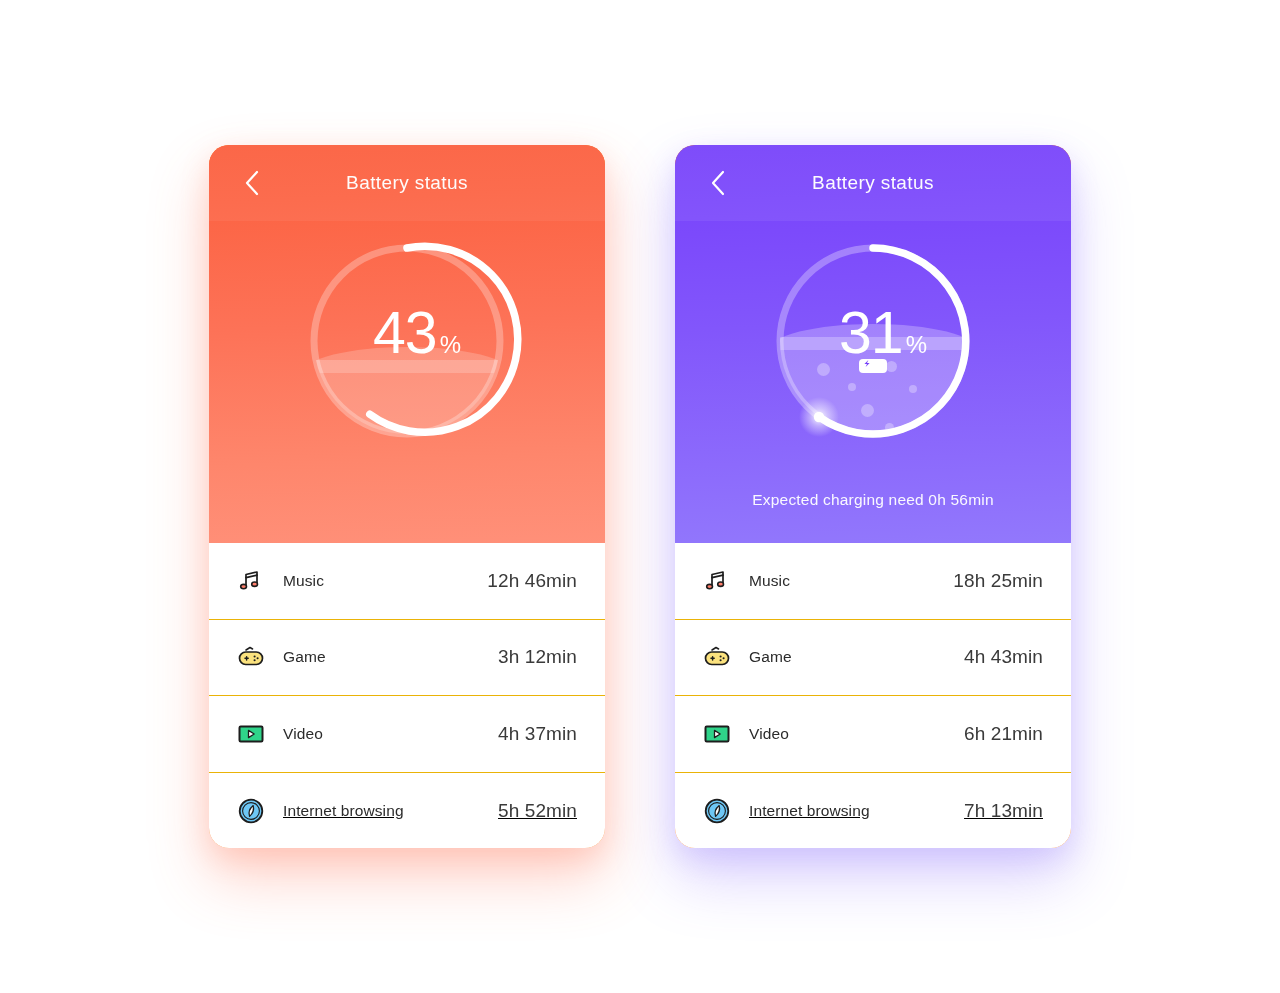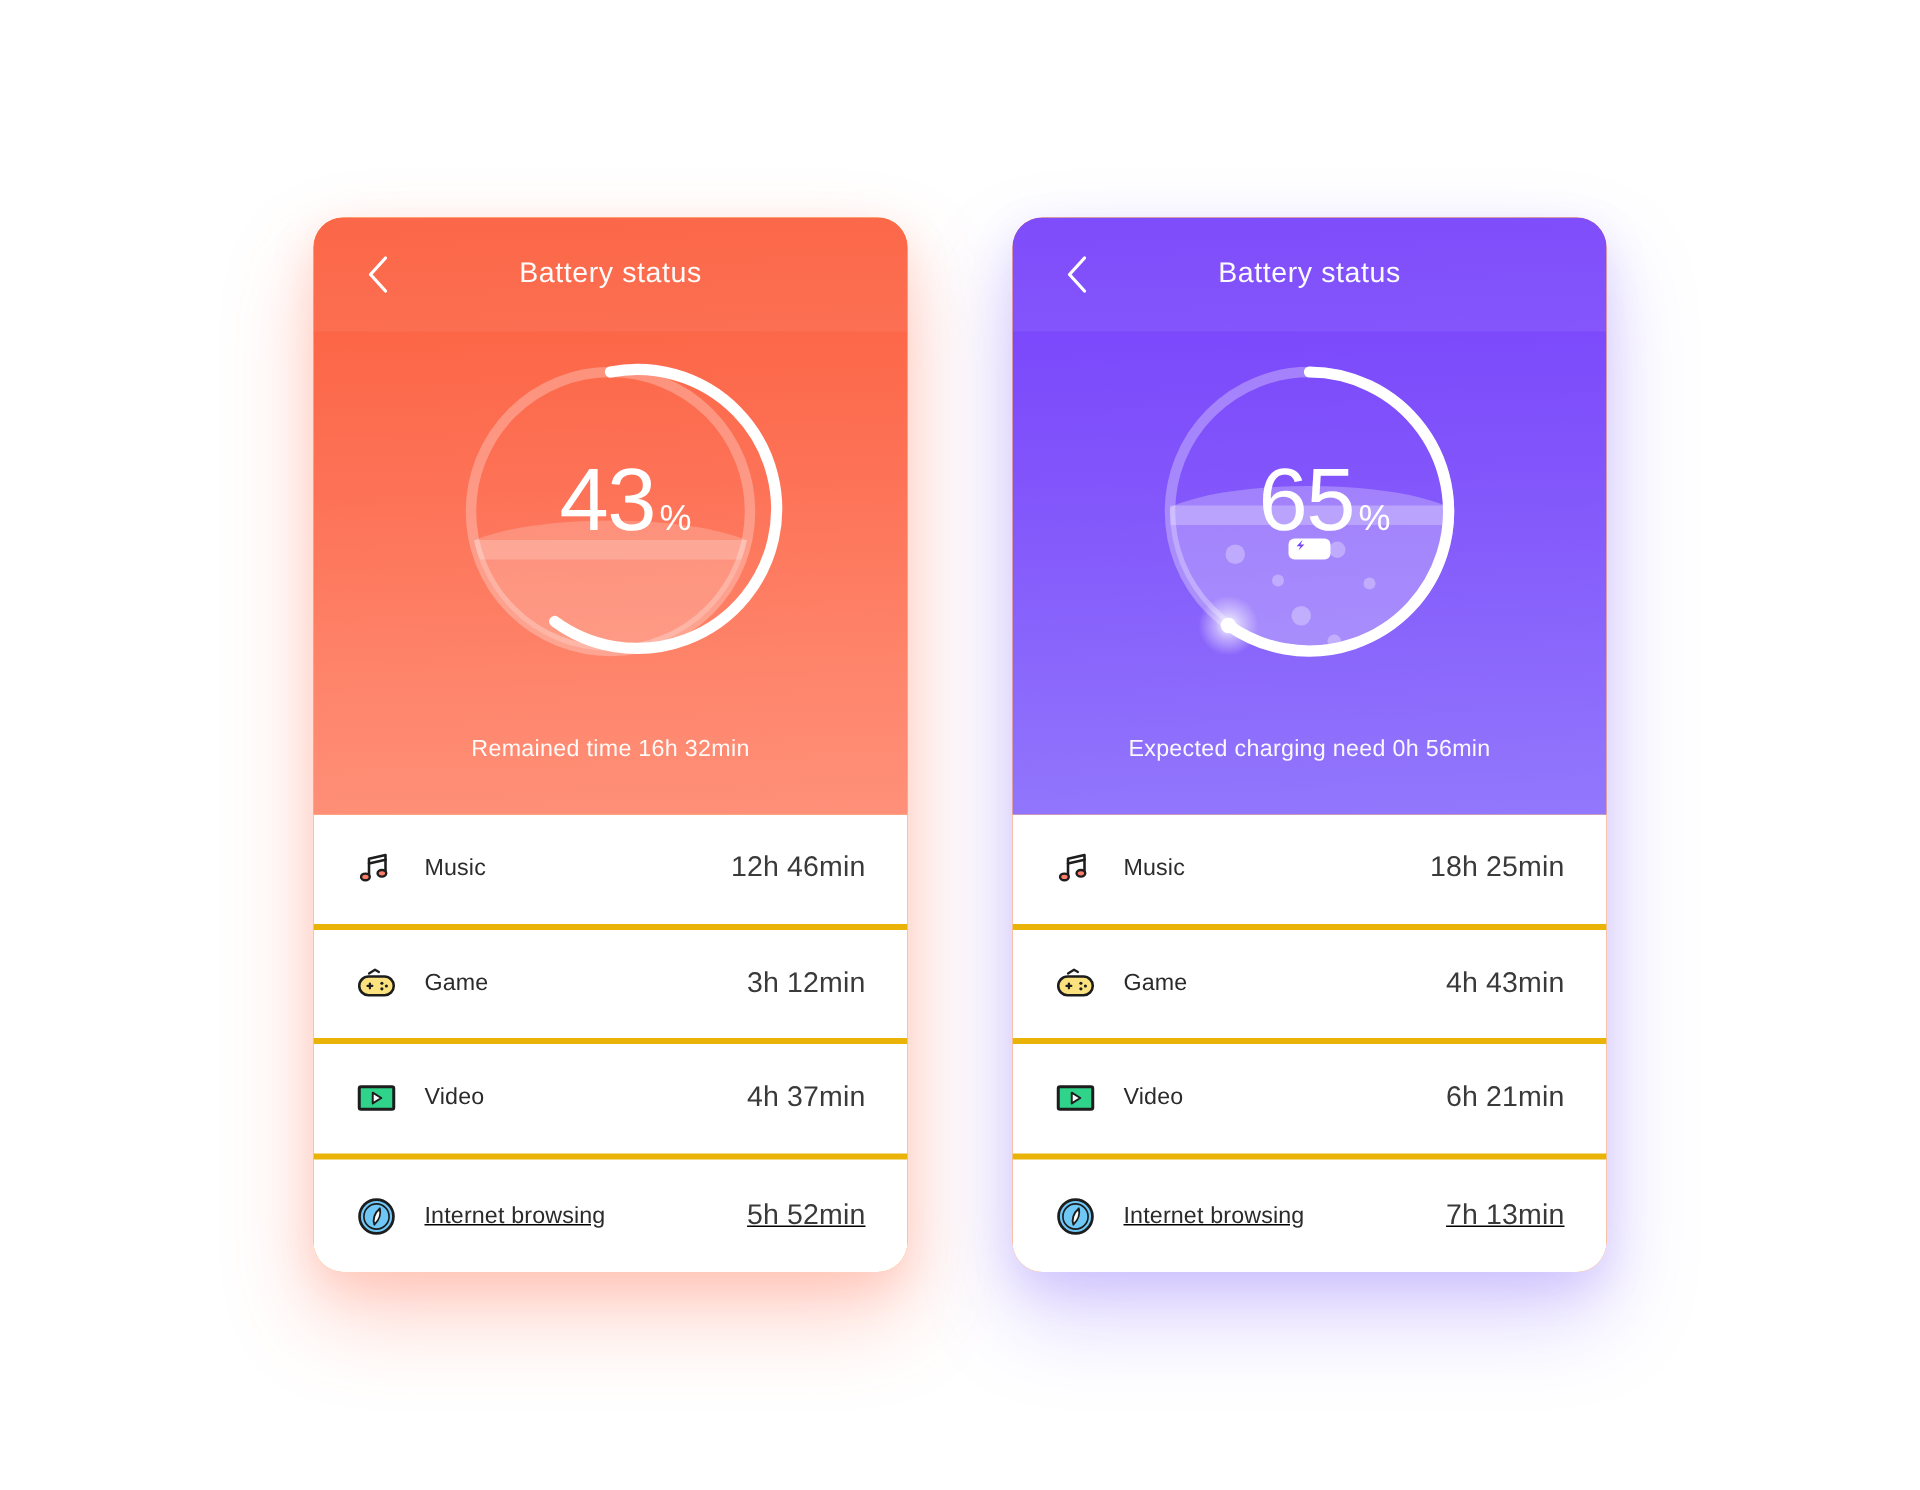--- a/index.html
+++ b/index.html
@@ -195,21 +195,21 @@
     z-index: 4;
   }
 
   
   .list { background: #ffffff; }
   .row {
     height: 76.5px;
     display: flex;
     align-items: center;
     padding: 0 28px 0 26px;
-    border-bottom: 4px solid #eab308;
+    border-bottom: 1px solid #eab308;
     cursor: pointer;
   }
   .row:last-child { border-bottom: none; text-decoration: underline; }
   .row-icon {
     width: 32px;
     height: 32px;
     display: flex;
     align-items: center;
     justify-content: center;
     flex: 0 0 32px;
@@ -258,21 +258,20 @@
           </svg>
 
           <div class="pct-wrap">
             <div class="pct-row">
               <span class="pct-num">43</span>
               <span class="pct-sign">%</span>
             </div>
           </div>
         </div>
 
-        <div class="status-text">Remained time 16h 32min</div>
       </div>
 
       <div class="list">
 
         <div class="row">
           <span class="row-icon">
             <svg width="26" height="26" viewBox="0 0 26 26">
               <path d="M8 18.5 V6.5 L19 4 V16" fill="none" stroke="#1d1d1d" stroke-width="1.7" stroke-linejoin="round" stroke-linecap="round"></path>
               <path d="M8 9.6 L19 7.1" fill="none" stroke="#1d1d1d" stroke-width="1.7" stroke-linecap="round"></path>
               <ellipse cx="5.6" cy="18.6" rx="2.9" ry="2.2" fill="#FF7E6B" stroke="#1d1d1d" stroke-width="1.6"></ellipse>
@@ -367,21 +366,21 @@
               </radialGradient>
             </defs>
             <circle cx="100" cy="100" r="93" fill="none" stroke="rgba(255,255,255,0.30)" stroke-width="7"></circle>
             <path d="M 100 7 A 93 93 0 1 1 46.0 175.9" fill="none" stroke="#ffffff" stroke-width="7.5" stroke-linecap="round"></path>
             <circle cx="46" cy="176" r="20" fill="url(#tipGlow)"></circle>
             <circle cx="46" cy="176" r="5.2" fill="#ffffff"></circle>
           </svg>
 
           <div class="pct-wrap">
             <div class="pct-row">
-              <span class="pct-num">65</span>
+              <span class="pct-num">31</span>
               <span class="pct-sign">%</span>
             </div>
           </div>
         </div>
 
         <div class="status-text">Expected charging need 0h 56min</div>
       </div>
 
       <div class="list">
 

